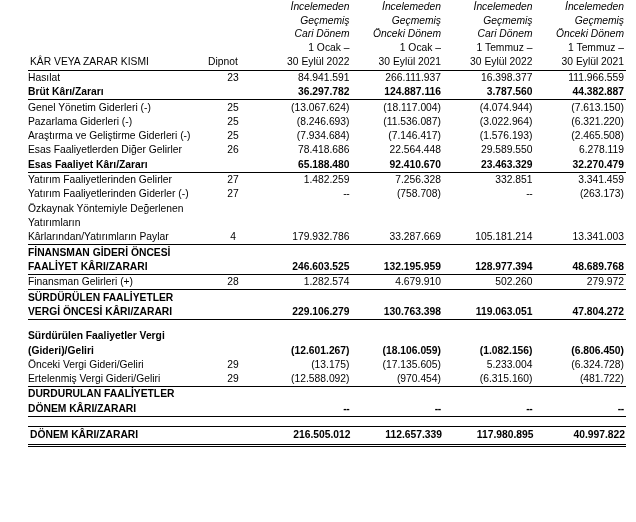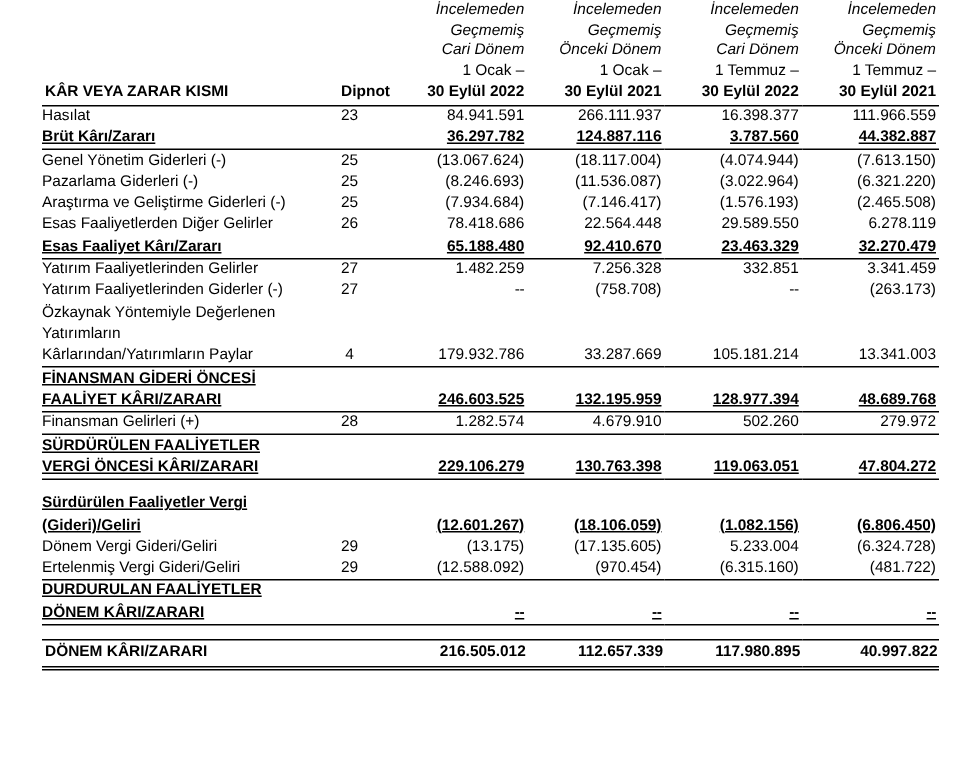--- a/index.html
+++ b/index.html
@@ -57,40 +57,40 @@
     line-height: 1.33;
   }
   td.hcorner {
     vertical-align: bottom;
     border: none;
     padding: 0;
   }
 
   
   tr.title-row > td {
-    font-weight: bold;
+    font-weight: normal;
     padding: 0 2px 2px 0;
     vertical-align: bottom;
     white-space: nowrap;
   }
   tr.title-row > td.lbl { padding-left: 2px; }
-  tr.title-row > td.note { text-align: right; padding-right: 0; margin-top: 20px; }
+  tr.title-row > td.note { text-align: left; padding-right: 0; margin-top: 20px; }
   tr.title-row > td.num  { text-align: right; }
 
   
   tr.r > td {
     padding: 1.2px 2px 1.2px 0;
     vertical-align: top;
     white-space: nowrap;
   }
   td.lbl  { text-align: left; padding-left: 2px; white-space: nowrap; }
   td.note { text-align: center; padding-right: 0; }
   td.num  { text-align: right; font-variant-numeric: tabular-nums; }
 
-  tr.bold > td { font-weight: bold; text-decoration: underline; }
+  tr.bold > td { font-weight: bold; }
   tr.rule-bot > td   { border-bottom: 1.15px solid #000; }
 
   .spacer td {
     border: none;
     height: 9px;
     padding: 0;
   }
 
   
   tr.final > td {
@@ -338,21 +338,21 @@
       <tr class="r bold">
         <td class="lbl">(Gideri)/Geliri</td>
         <td class="note"></td>
         <td class="num">(12.601.267)</td>
         <td class="num">(18.106.059)</td>
         <td class="num">(1.082.156)</td>
         <td class="num">(6.806.450)</td>
       </tr>
 
       <tr class="r">
-        <td class="lbl">Dönem Vergi Gideri/Geliri</td>
+        <td class="lbl">Önceki Vergi Gideri/Geliri</td>
         <td class="note">29</td>
         <td class="num">(13.175)</td>
         <td class="num">(17.135.605)</td>
         <td class="num">5.233.004</td>
         <td class="num">(6.324.728)</td>
       </tr>
 
       <tr class="r rule-bot">
         <td class="lbl">Ertelenmiş Vergi Gideri/Geliri</td>
         <td class="note">29</td>

